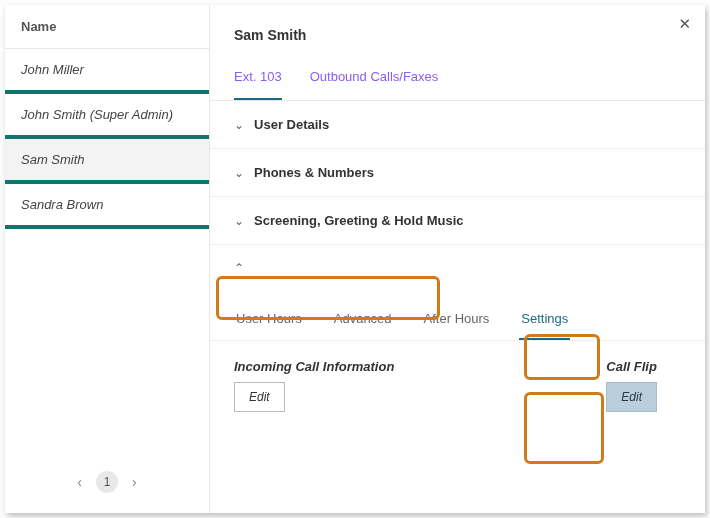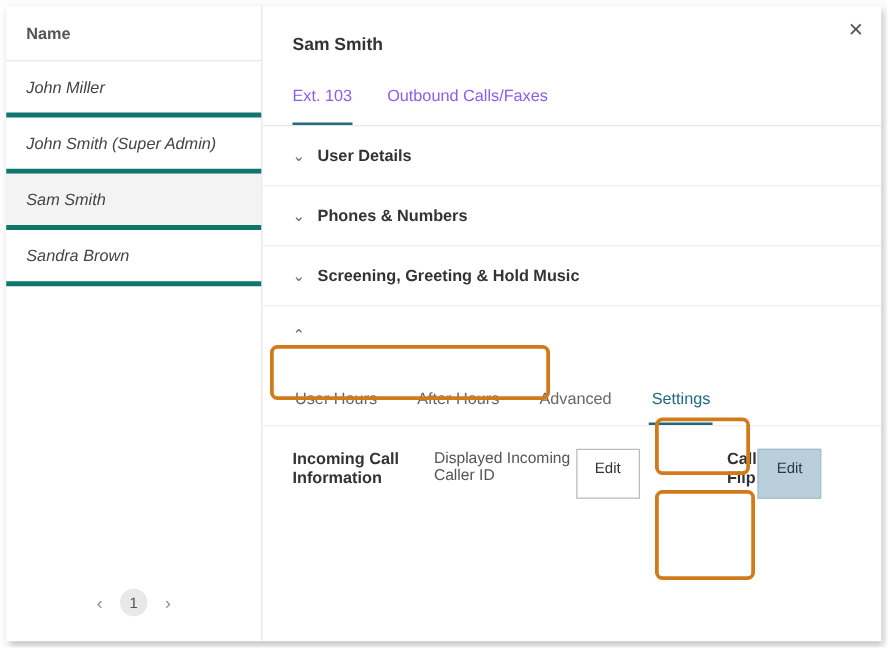--- a/index.html
+++ b/index.html
@@ -166,21 +166,22 @@
     border-radius: 6px;
     pointer-events: none;
   }
   .content-body {
     display: flex;
     padding: 18px 24px;
     gap: 70px;
   }
   .col {
     display: flex;
-    flex-direction: row;
+    flex-direction: column;
+    font-style: italic;
   }
   .section-header {
     font-weight: bold;
     color: #333;
     margin-bottom: 8px;
     font-size: 13px;
   }
   .section-sub {
     color: #555;
     font-size: 12.5px;
@@ -240,29 +241,28 @@
     <div class="accordion">
       <span class="chev">⌄</span>
       <span class="label">Screening, Greeting &amp; Hold Music</span>
     </div>
     <div class="accordion" style="border-bottom:none">
       <span class="chev">⌃</span>
     </div>
 
     <div class="subtabs">
       <div class="subtab">User Hours</div>
+      <div class="subtab">Advanced</div>
       <div class="subtab">After Hours</div>
-      <div class="subtab">Advanced</div>
       <div class="subtab active">Settings</div>
     </div>
 
     <div class="content-body">
       <div class="col">
         <div class="section-header">Incoming Call Information</div>
-        <div class="section-sub">Displayed Incoming Caller ID</div>
         <div class="btn">Edit</div>
       </div>
       <div class="col" style="margin-left:auto; margin-right:24px;">
         <div class="section-header">Call Flip</div>
         <div class="btn btn-filled">Edit</div>
       </div>
     </div>
   </div>
 </div>
 

